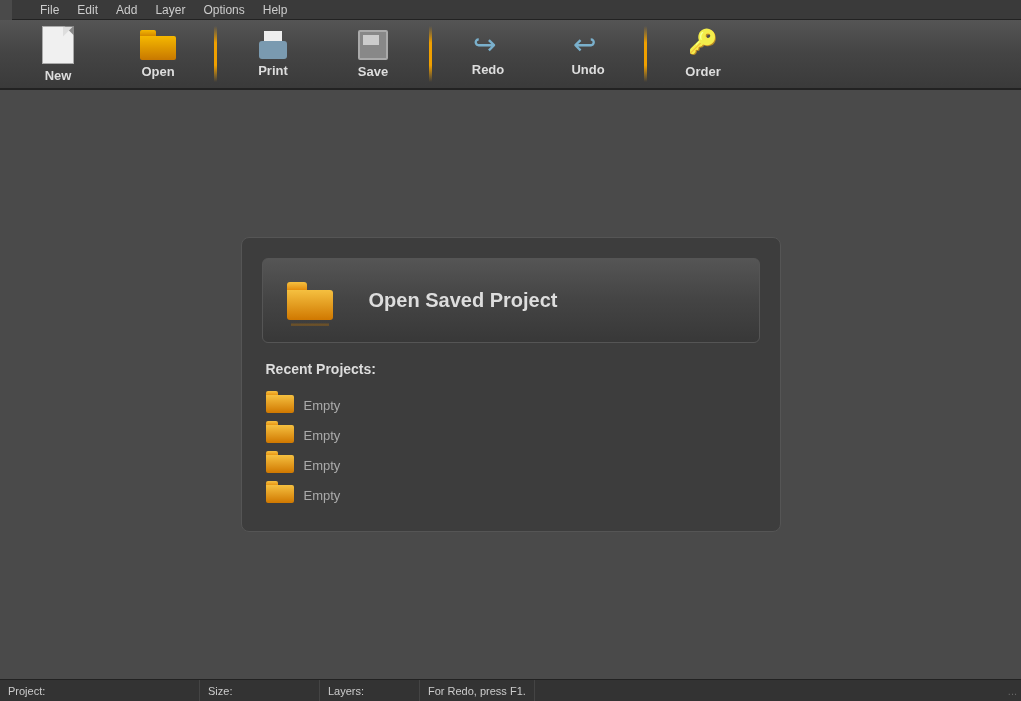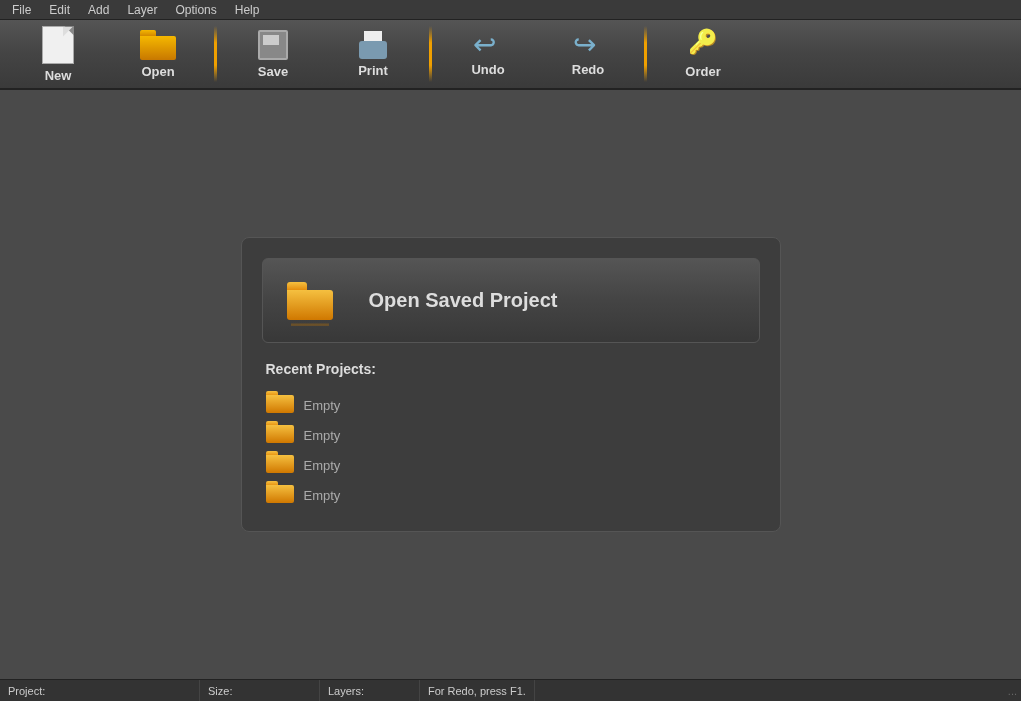--- a/index.html
+++ b/index.html
@@ -12,23 +12,24 @@
       display: flex;
       flex-direction: column;
     }
 
     
     .menu-bar {
       background: #3a3a3a;
       height: 20px;
       display: flex;
       align-items: center;
-      padding: 0 4px;
+      padding: 0 20px;
       gap: 2px;
       border-bottom: 1px solid #222;
+      margin-left: 12px;
     }
     .menu-item {
       color: #ccc;
       font-size: 12px;
       padding: 2px 8px;
       cursor: pointer;
       user-select: none;
     }
 
     
@@ -418,42 +419,42 @@
     <div class="icon-open">
       <div class="folder-tab"></div>
       <div class="folder-body"></div>
     </div>
     <span class="btn-label">Open</span>
   </div>
 
   <div class="toolbar-separator"></div>
 
   <div class="toolbar-btn">
-    <div class="icon-save"></div>
-    <span class="btn-label">Save</span>
-  </div>
-
-  <div class="toolbar-btn">
     <div class="icon-print">
       <div class="printer-paper"></div>
       <div class="printer-body"></div>
     </div>
     <span class="btn-label">Print</span>
   </div>
 
+  <div class="toolbar-btn">
+    <div class="icon-save"></div>
+    <span class="btn-label">Save</span>
+  </div>
+
   <div class="toolbar-separator"></div>
+
+  <div class="toolbar-btn">
+    <div class="icon-redo"></div>
+    <span class="btn-label">Redo</span>
+  </div>
 
   <div class="toolbar-btn">
     <div class="icon-undo"></div>
     <span class="btn-label">Undo</span>
-  </div>
-
-  <div class="toolbar-btn">
-    <div class="icon-redo"></div>
-    <span class="btn-label">Redo</span>
   </div>
 
   <div class="toolbar-separator"></div>
 
   <div class="toolbar-btn">
     <div class="icon-order"></div>
     <span class="btn-label">Order</span>
   </div>
 
 </div>

